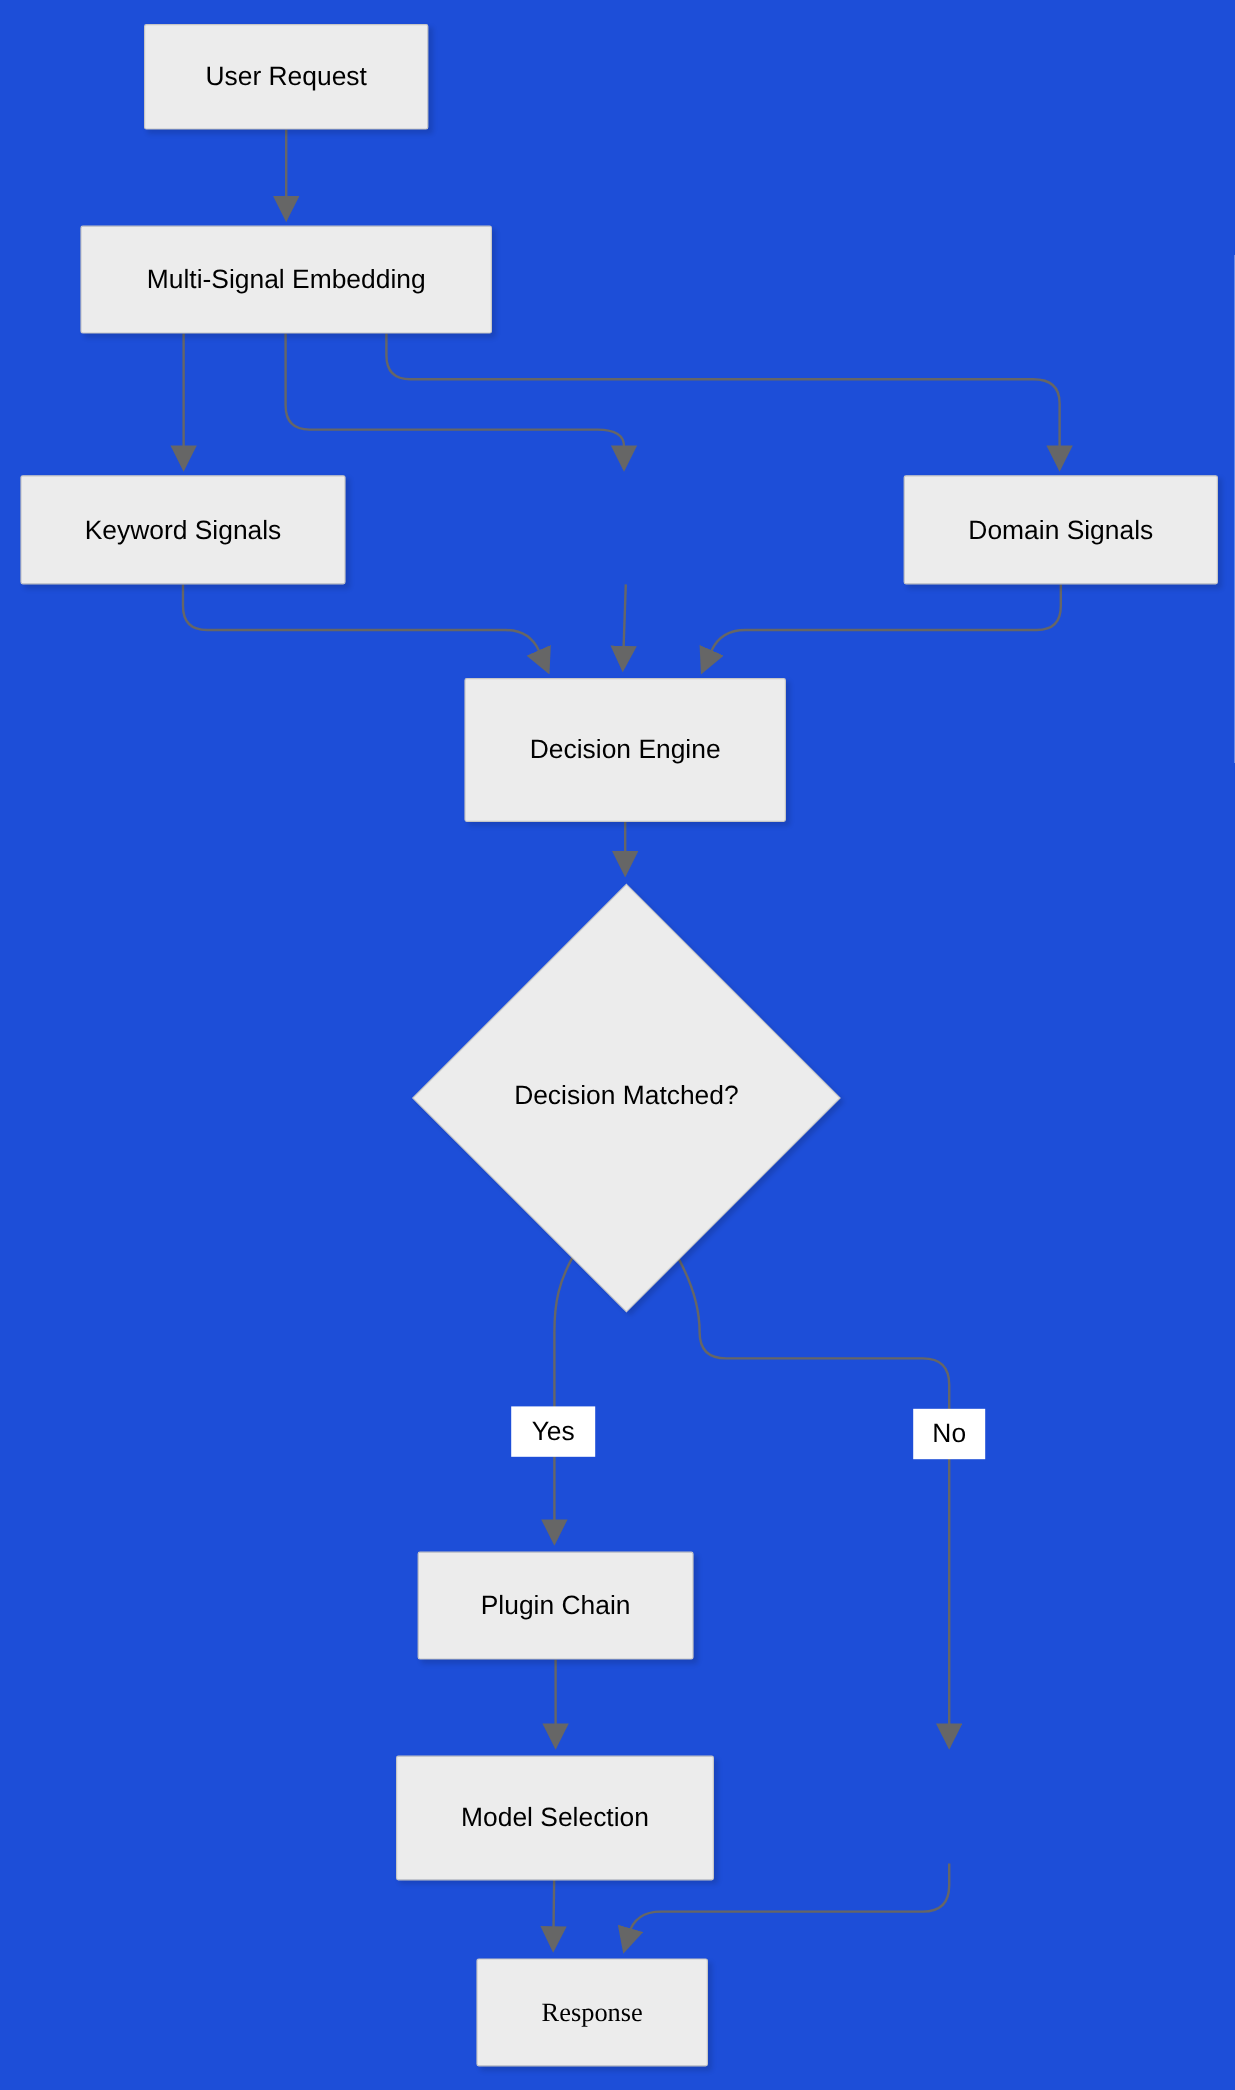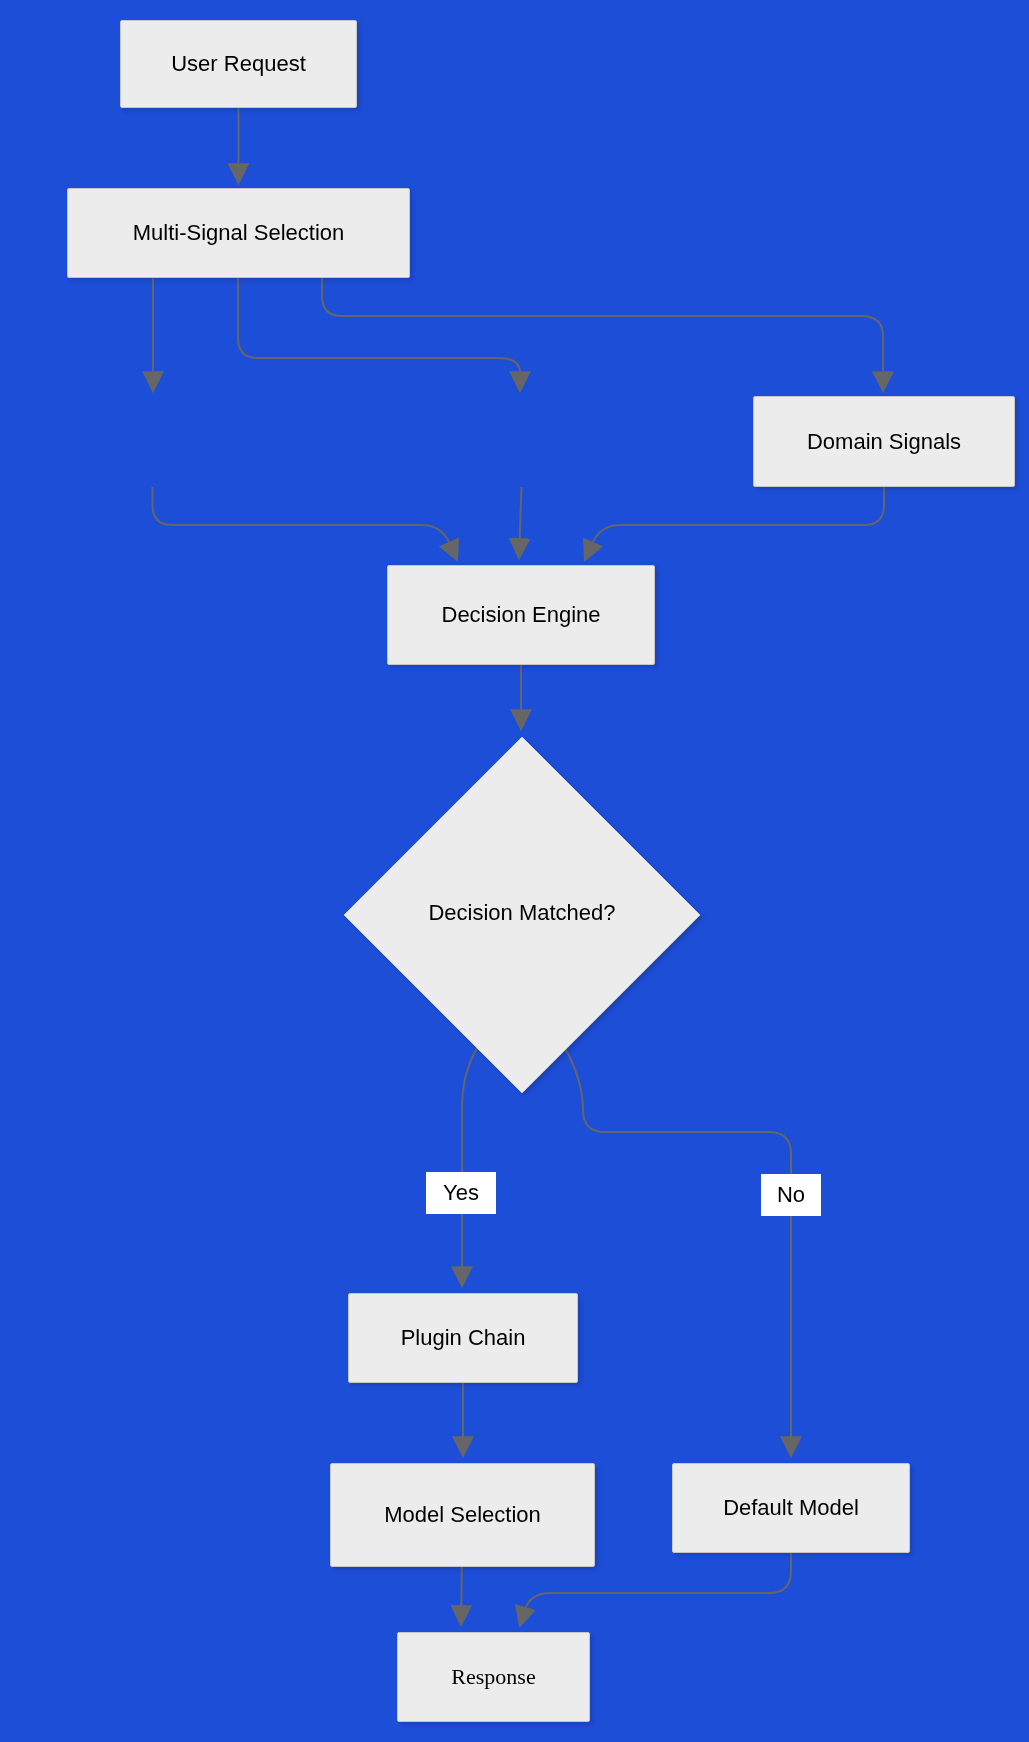--- a/index.html
+++ b/index.html
@@ -86,35 +86,35 @@
     <path class="edge" d="M565,1048 C576,1068 583,1088 583,1110 Q583,1132 605,1132 L769,1132 Q791,1132 791,1154 L791,1456" marker-end="url(#arrow)"></path>
     <path class="edge" d="M463,1383 L463,1456" marker-end="url(#arrow)"></path>
     <path class="edge" d="M462,1552 L461,1625" marker-end="url(#arrow)"></path>
     <path class="edge" d="M791,1553 L791,1571 Q791,1593 769,1593 L551,1593 Q529,1593 524,1612 L520,1626" marker-end="url(#arrow)"></path>
 
     <polygon points="522,737 700,915 522,1093 344,915" fill="#ececec" stroke="#c9c9c9" stroke-width="1" filter="url(#diamond-shadow)"></polygon>
   </svg>
 
   <div class="node" style="left:120px; top:20px; width:237px; height:88px;">User Request</div>
 
-  <div class="node" style="left:67px; top:188px; width:343px; height:90px;">Multi-Signal Selection</div>
+  <div class="node" style="left:67px; top:188px; width:343px; height:90px;">Multi-Signal Embedding</div>
 
+  <div class="node" style="left:17px; top:396px; width:271px; height:91px;">Keyword Signals</div>
 
 
   <div class="node" style="left:753px; top:396px; width:262px; height:91px;">Domain Signals</div>
 
-  <div class="node" style="left:387px; top:565px; width:268px; height:100px;text-align:center;">Decision Engine</div>
+  <div class="node" style="left:387px; top:565px; width:268px; height:120px;text-align:center;">Decision Engine</div>
 
   <div class="diamond-label" style="left:382px; top:891px; width:280px; height:44px;">Decision Matched?</div>
 
   <div class="edge-label" style="left:426px; top:1172px; width:70px; height:42px;">Yes</div>
 
   <div class="edge-label" style="left:761px; top:1174px; width:60px; height:42px;">No</div>
 
   <div class="node" style="left:348px; top:1293px; width:230px; height:90px;">Plugin Chain</div>
 
   <div class="node" style="left:330px; top:1463px; width:265px; height:104px;">Model Selection</div>
 
-  <div class="node" style="left:672px; top:1463px; width:238px; height:90px;">Default Model</div>
 
   <div class="node" style="left:397px; top:1632px; width:193px; height:90px;font-family:Liberation Serif, serif;">Response</div>
 
 </div>
 
 </body></html>

